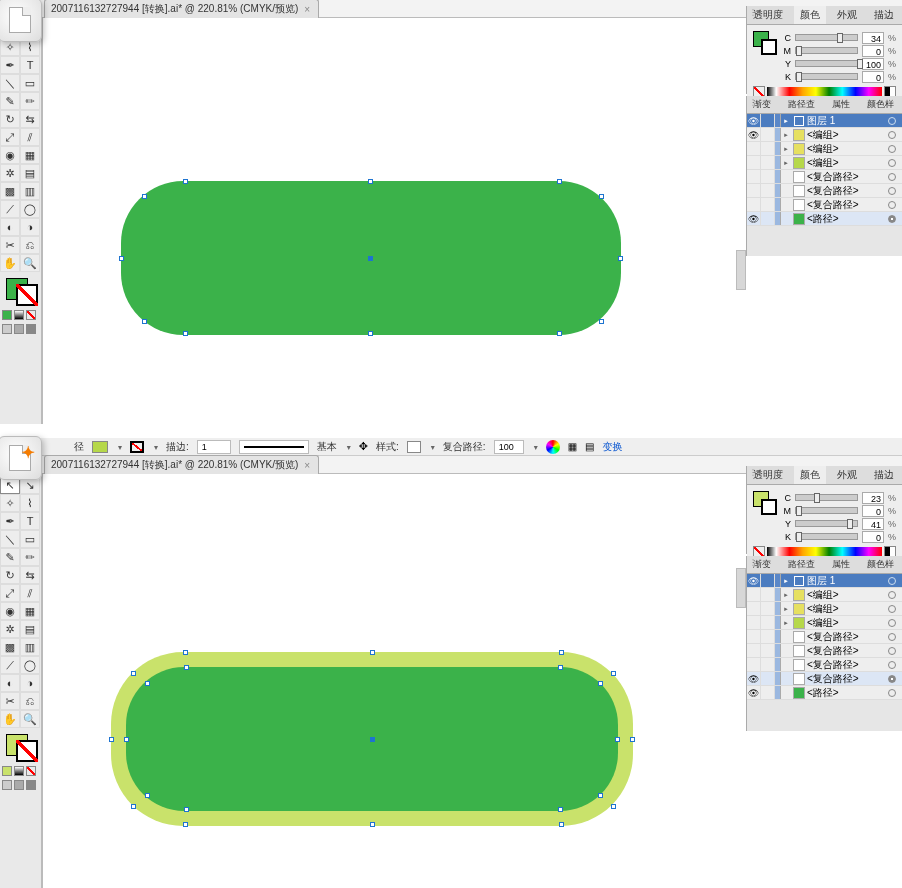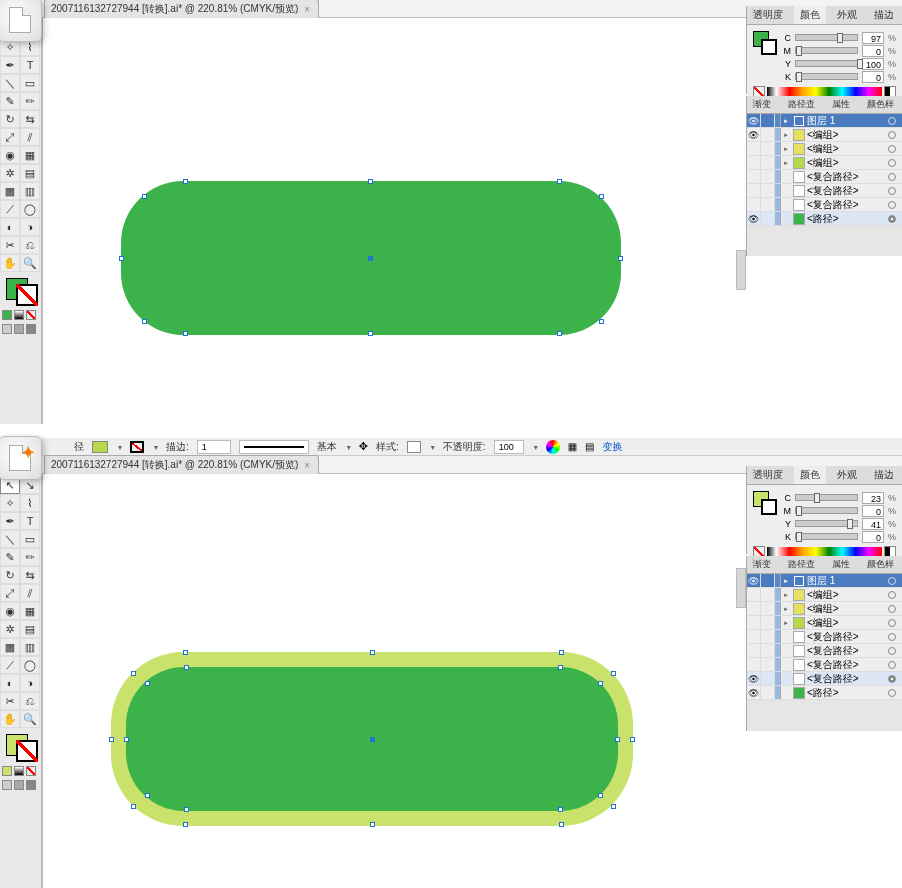--- a/index.html
+++ b/index.html
@@ -303,21 +303,21 @@
       <div class="color-swatchpair">
         <div class="fill" style="background:#3bb24a"></div>
         <div class="stroke"></div>
       </div>
       <div style="margin-left:30px;">
         <div class="slider-row">
             <span class="lbl">C</span>
             <div class="track">
               <div class="thumb" style="left:68%;"></div>
             </div>
-            <div class="val">97</div>
+            <div class="val">34</div>
             <span class="pct">%</span>
           </div>
         <div class="slider-row">
             <span class="lbl">M</span>
             <div class="track">
               <div class="thumb" style="left:0%;"></div>
             </div>
             <div class="val">0</div>
             <span class="pct">%</span>
           </div>
@@ -462,21 +462,21 @@
     <div class="field" style="width:34px;">
         <span>1</span>
       </div>
     <div class="line-sample"></div>
     <span class="label">基本</span>
       <span class="ddarrow"></span>
     <span style="font-size:11px;">✥</span>
     <span class="label">样式:</span>
     <div style="width:14px;height:12px;border:1px solid #888;background:#fff;"></div>
       <span class="ddarrow"></span>
-    <span class="label">不透明度:</span>
+    <span class="label">复合路径:</span>
     <div class="field" style="width:30px;">
         <span>100</span>
       </div>
     <span class="ddarrow"></span>
     <span style="width:14px;height:14px;border-radius:50%;background:conic-gradient(red,yellow,lime,cyan,blue,magenta,red);display:inline-block;"></span>
     <span>▦</span>
     <span>▤</span>
     <span class="blue-link">变换</span>
   </div>
 

